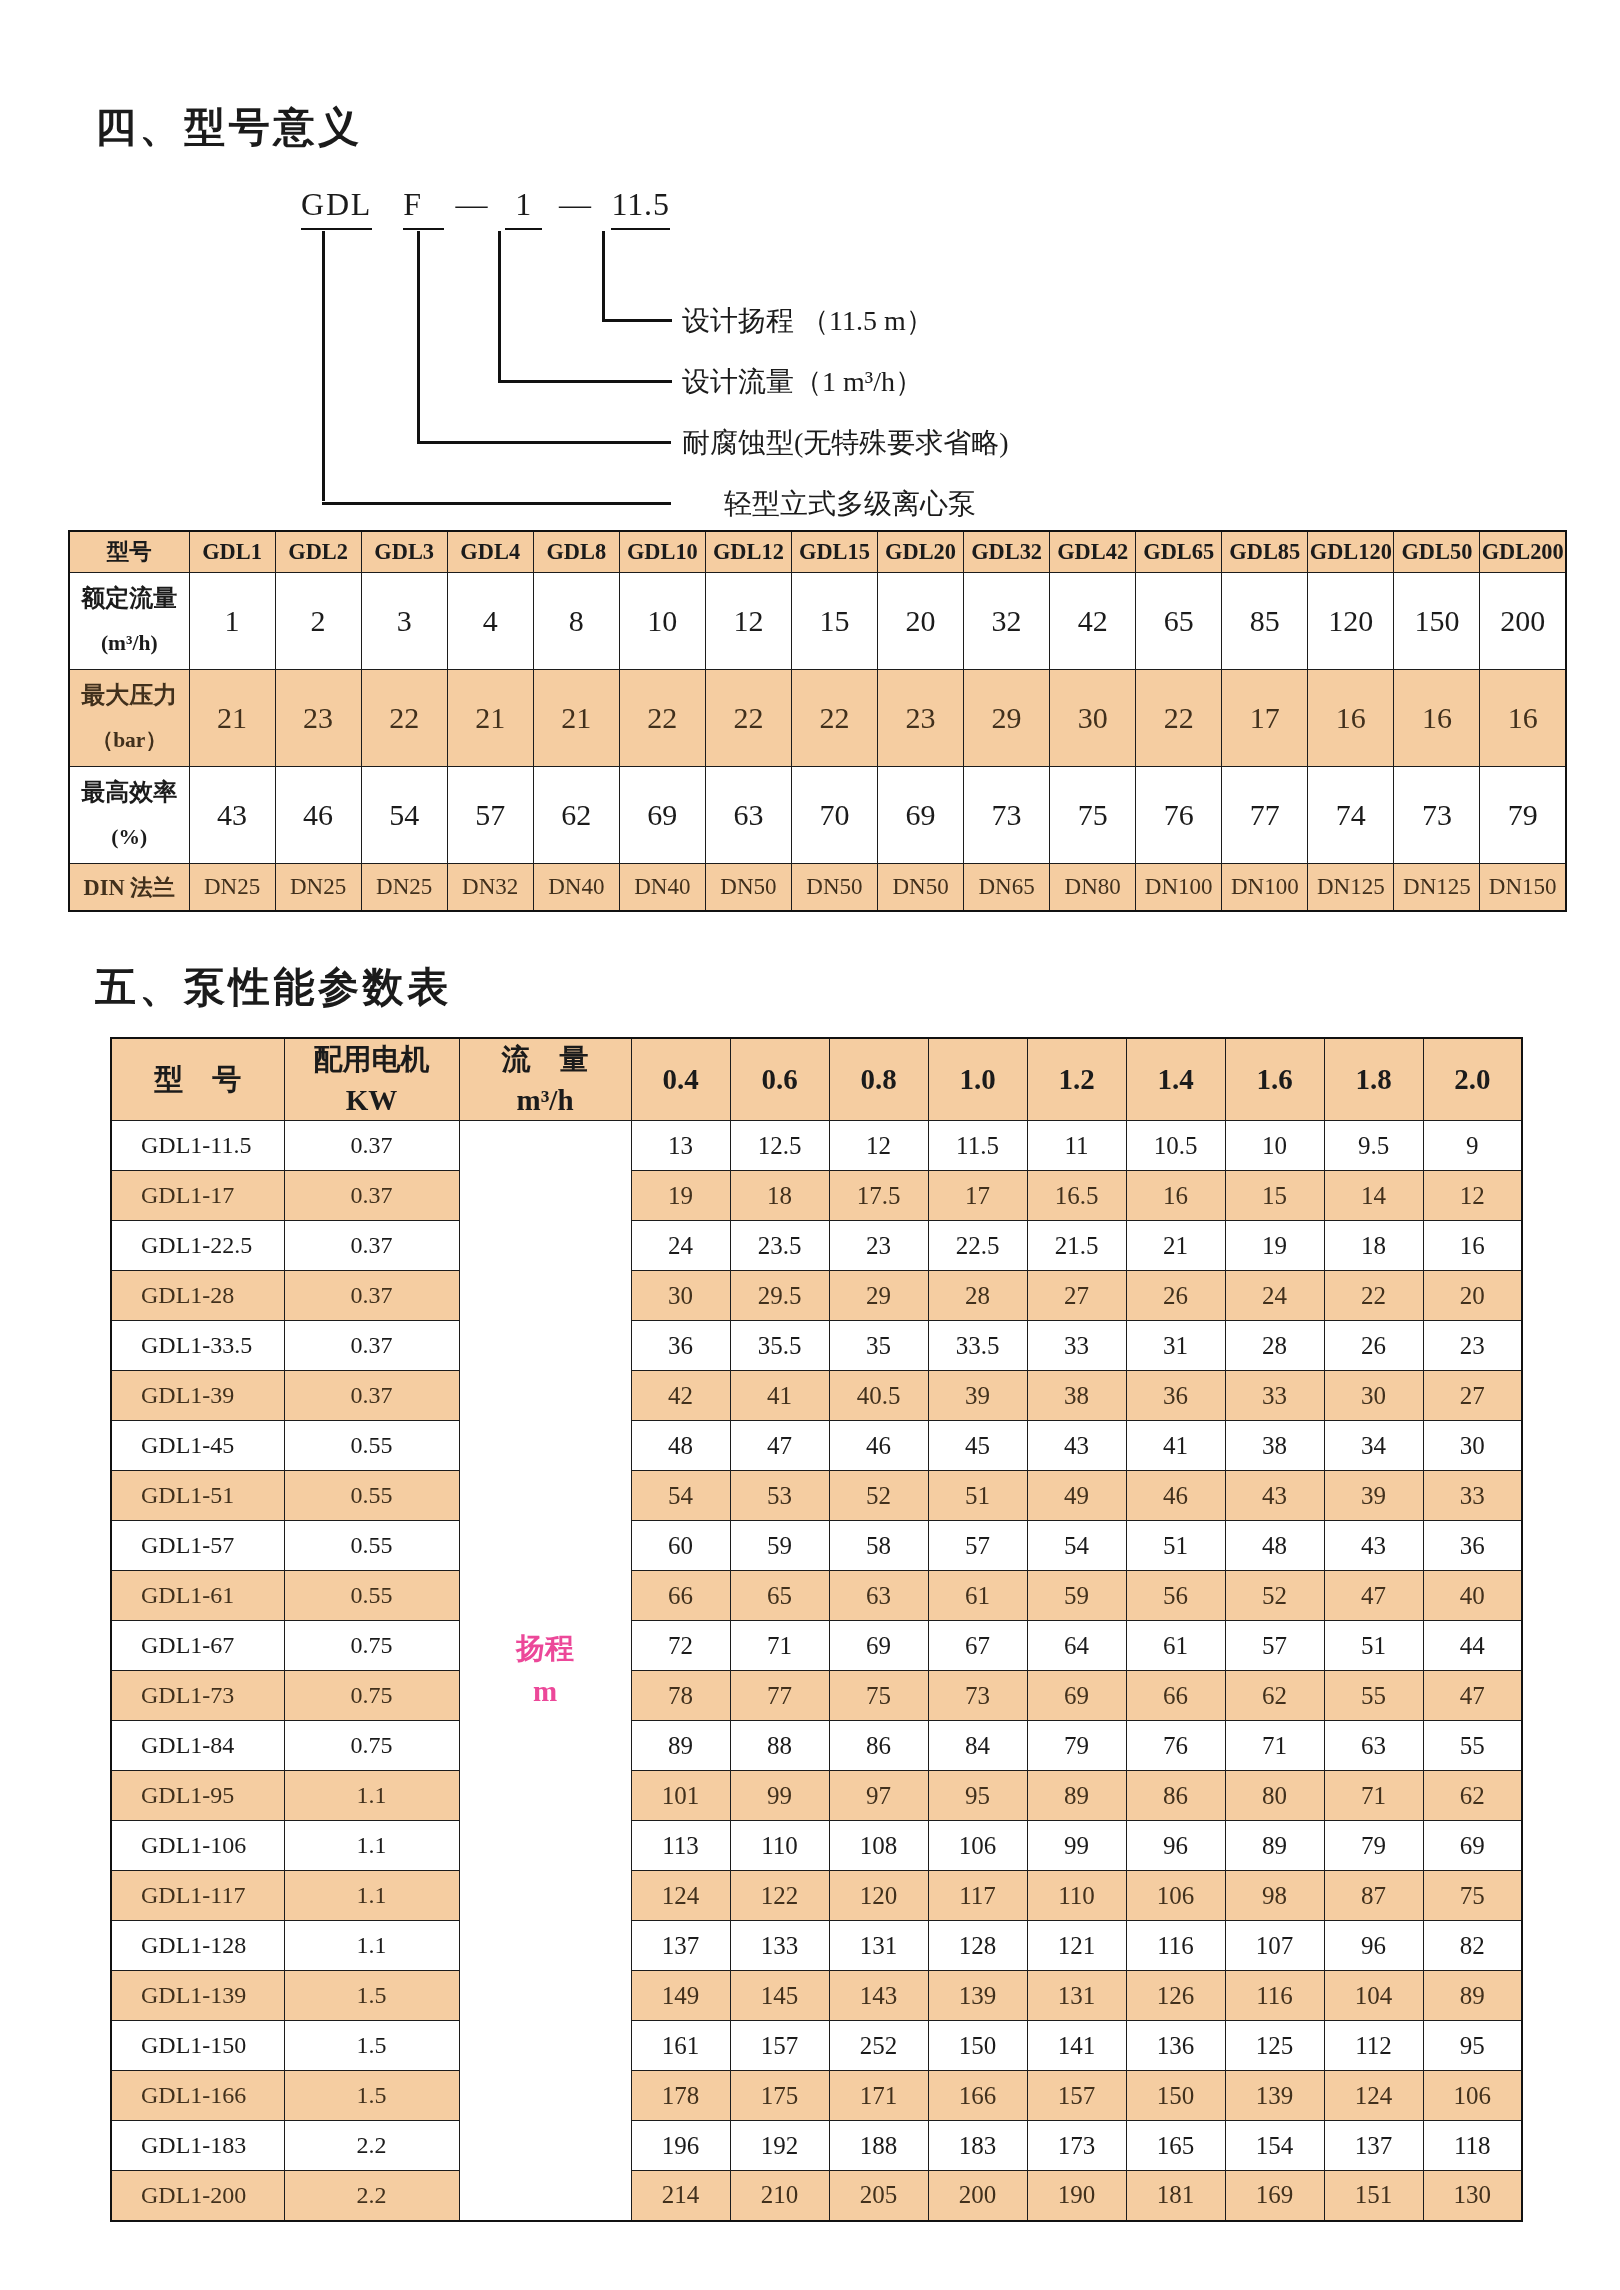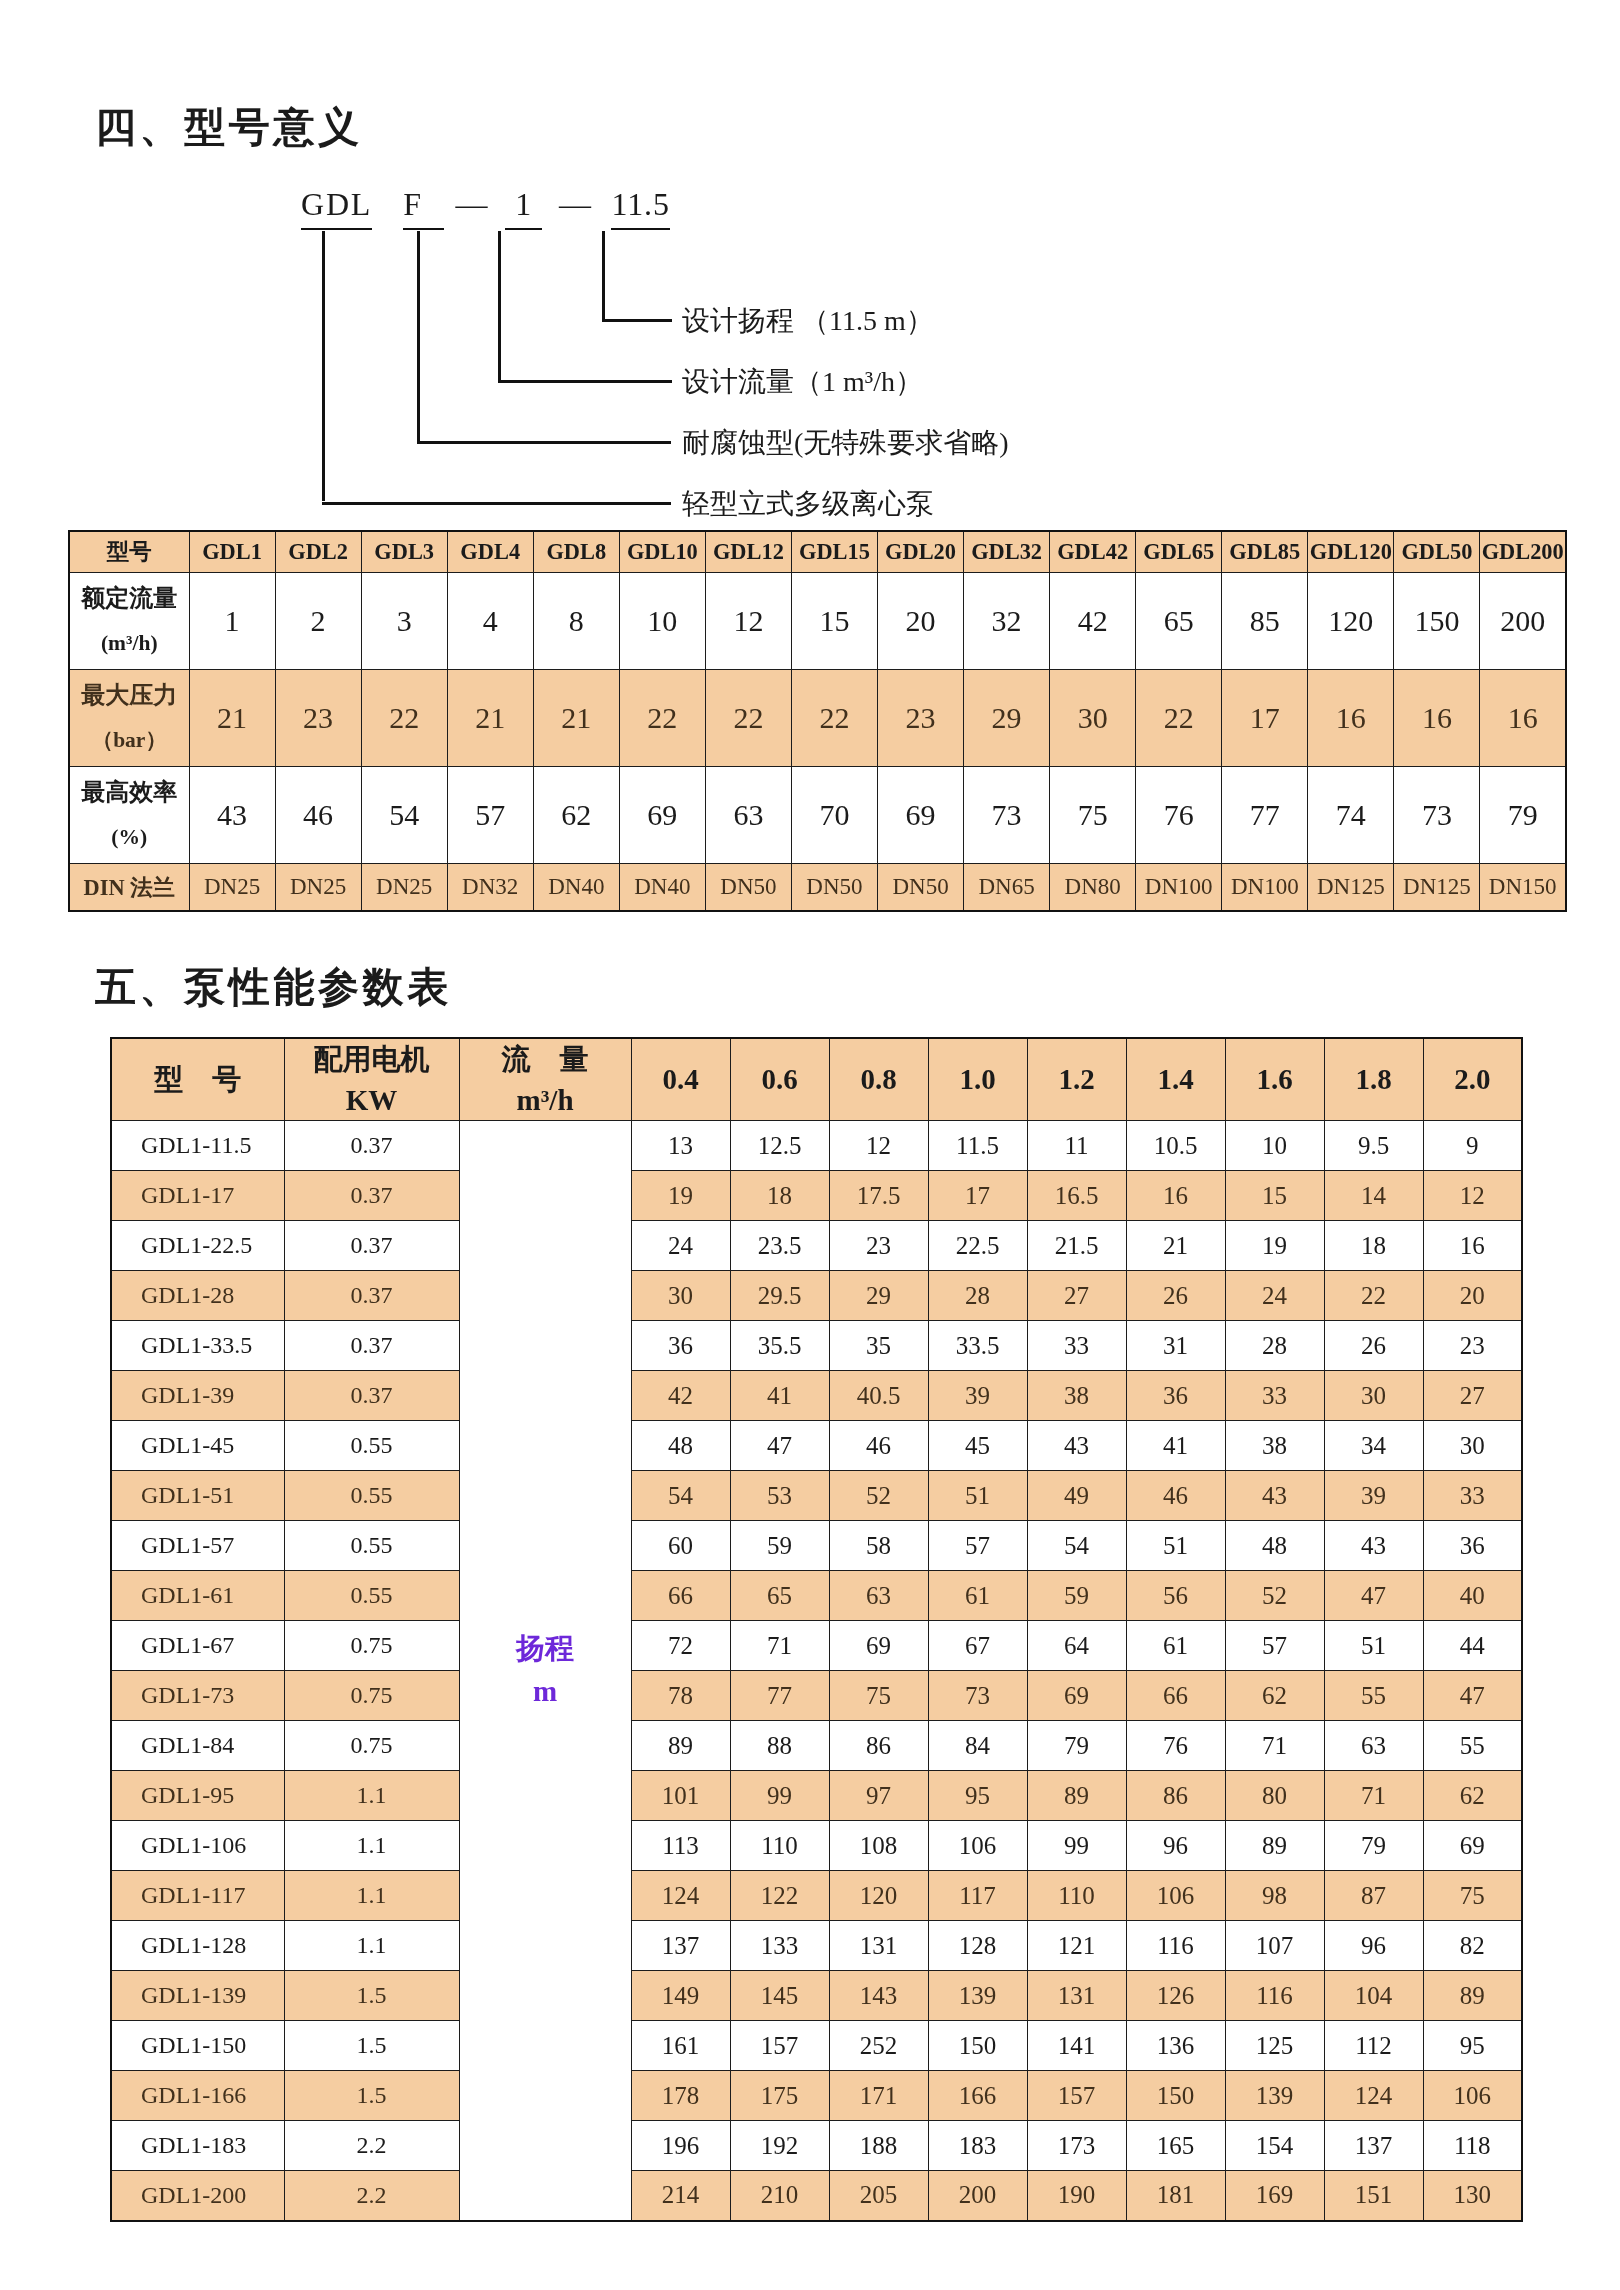--- a/index.html
+++ b/index.html
@@ -29,21 +29,21 @@
   .hline { height:2.7px; background:#111; }
   .v1 { left:602px; top:231px; height:88px; }
   .v2 { left:498px; top:231px; height:149px; }
   .v3 { left:417px; top:231px; height:210px; }
   .v4 { left:322px; top:231px; height:270px; }
   .h1 { left:602px; top:319px; width:70px; }
   .h2 { left:498px; top:380px; width:174px; }
   .h3 { left:417px; top:441px; width:254px; }
   .h4 { left:322px; top:502px; width:349px; }
   .ann { left:682px; height:41px; line-height:41px; font-size:28px; white-space:nowrap; }
-  .a1 { top:300px; } .a2 { top:361px; } .a3 { top:422px; } .a4 { top:483px; }
+  .a1 { top:300px; } .a2 { top:361px; } .a3 { top:422px; } .a4 { top:483px;margin-left:42px; }
 
   
   table { border-collapse:collapse; table-layout:fixed; }
   td, th { border:1.8px solid #1c1c1c; text-align:center; vertical-align:middle; padding:0; overflow:hidden; }
   .peach { background:#F5CDA1; }
   .peach td, td.peach, th.peach { }
   tr.peach td { color:#41301c; }
 
   
   #table1 { position:absolute; left:68px; top:530px; width:1499px; border:2.7px solid #111; }
@@ -57,21 +57,21 @@
   #table1 td.row-label .sub { display:block; margin-top:23px; font-size:21.5px; }
   #table1 td.row-label .one-line { font-size:22.4px; }
 
   
   #table2 { position:absolute; left:110px; top:1037px; width:1406px; border:2.7px solid #111; }
   #table2 tr.t2-head { height:72px; }
   #table2 tr.t2-head th { font-size:29px; font-weight:bold; line-height:1.4; }
   #table2 tr.t2-row { height:50px; font-size:25px; }
   #table2 td.model { text-align:left; padding-left:29px; font-size:24px; }
   #table2 td.kw { font-size:24px; }
-  #table2 td.head-span { background:#ffffff; color:#6d28d9; font-size:29px; font-weight:bold; line-height:1.5; }
+  #table2 td.head-span { background:#ffffff; color:#ec4899; font-size:29px; font-weight:bold; line-height:1.5; }
 </style>
 </head>
 <body>
 
 <div class="abs sec-title" id="sec4-title">四、型号意义</div>
 
 <div class="abs" id="model-code">
   <span class="u p-gdl">GDL</span>
   <span class="u p-f">F</span>
   <span class="p-d1">—</span>

